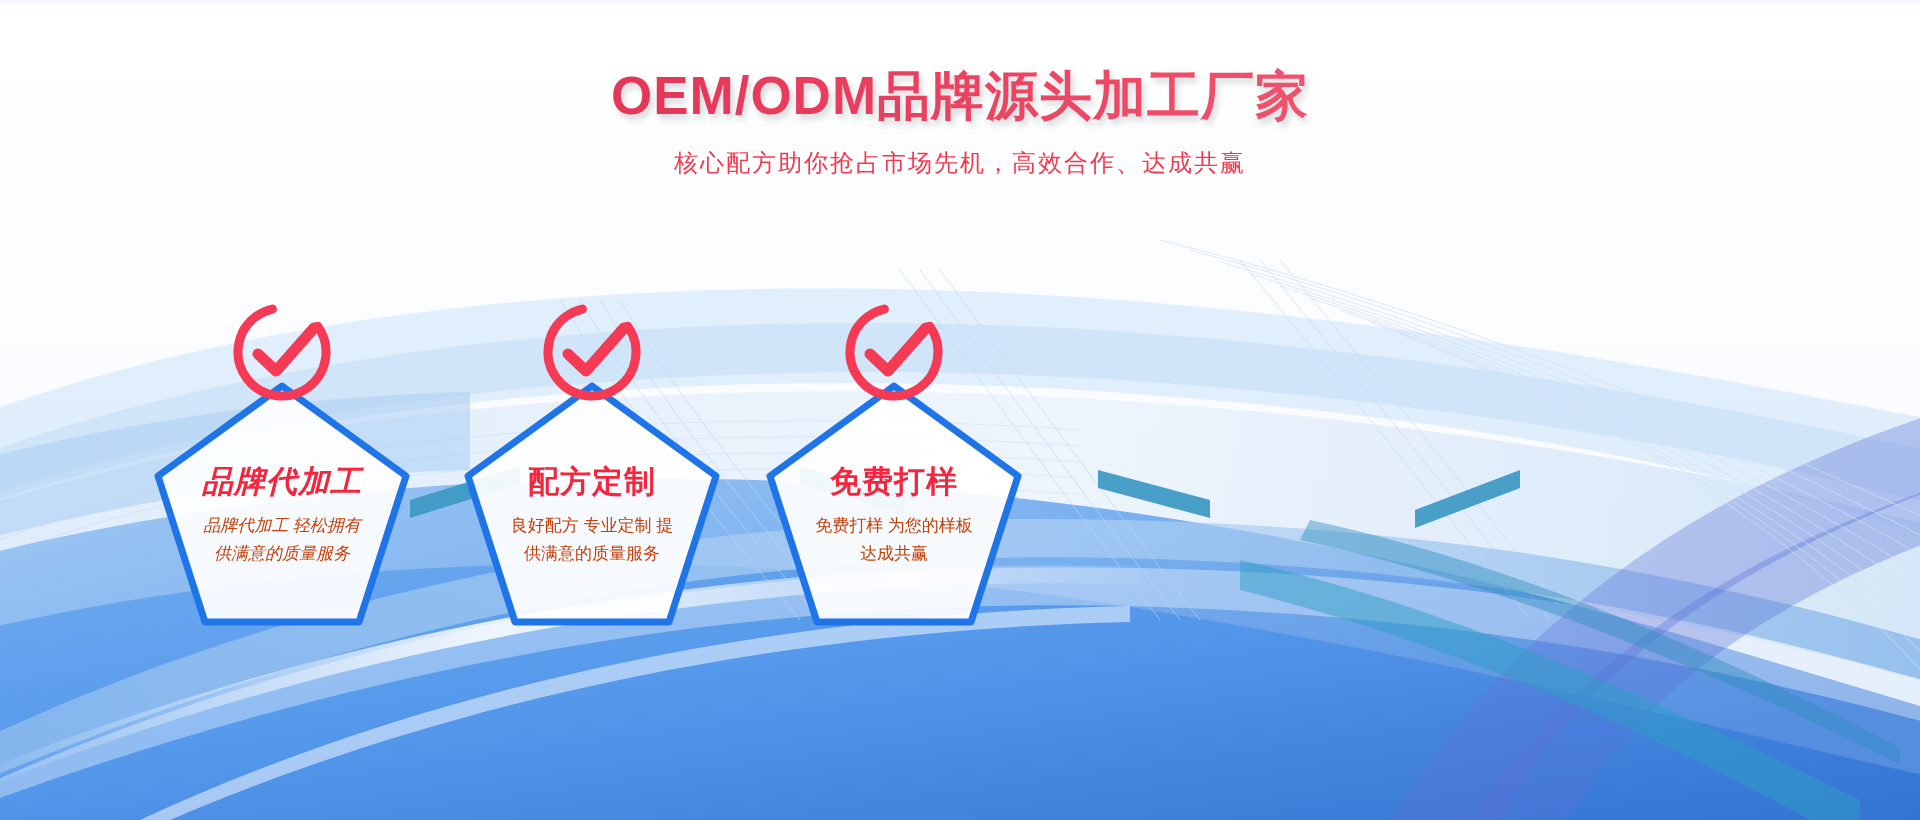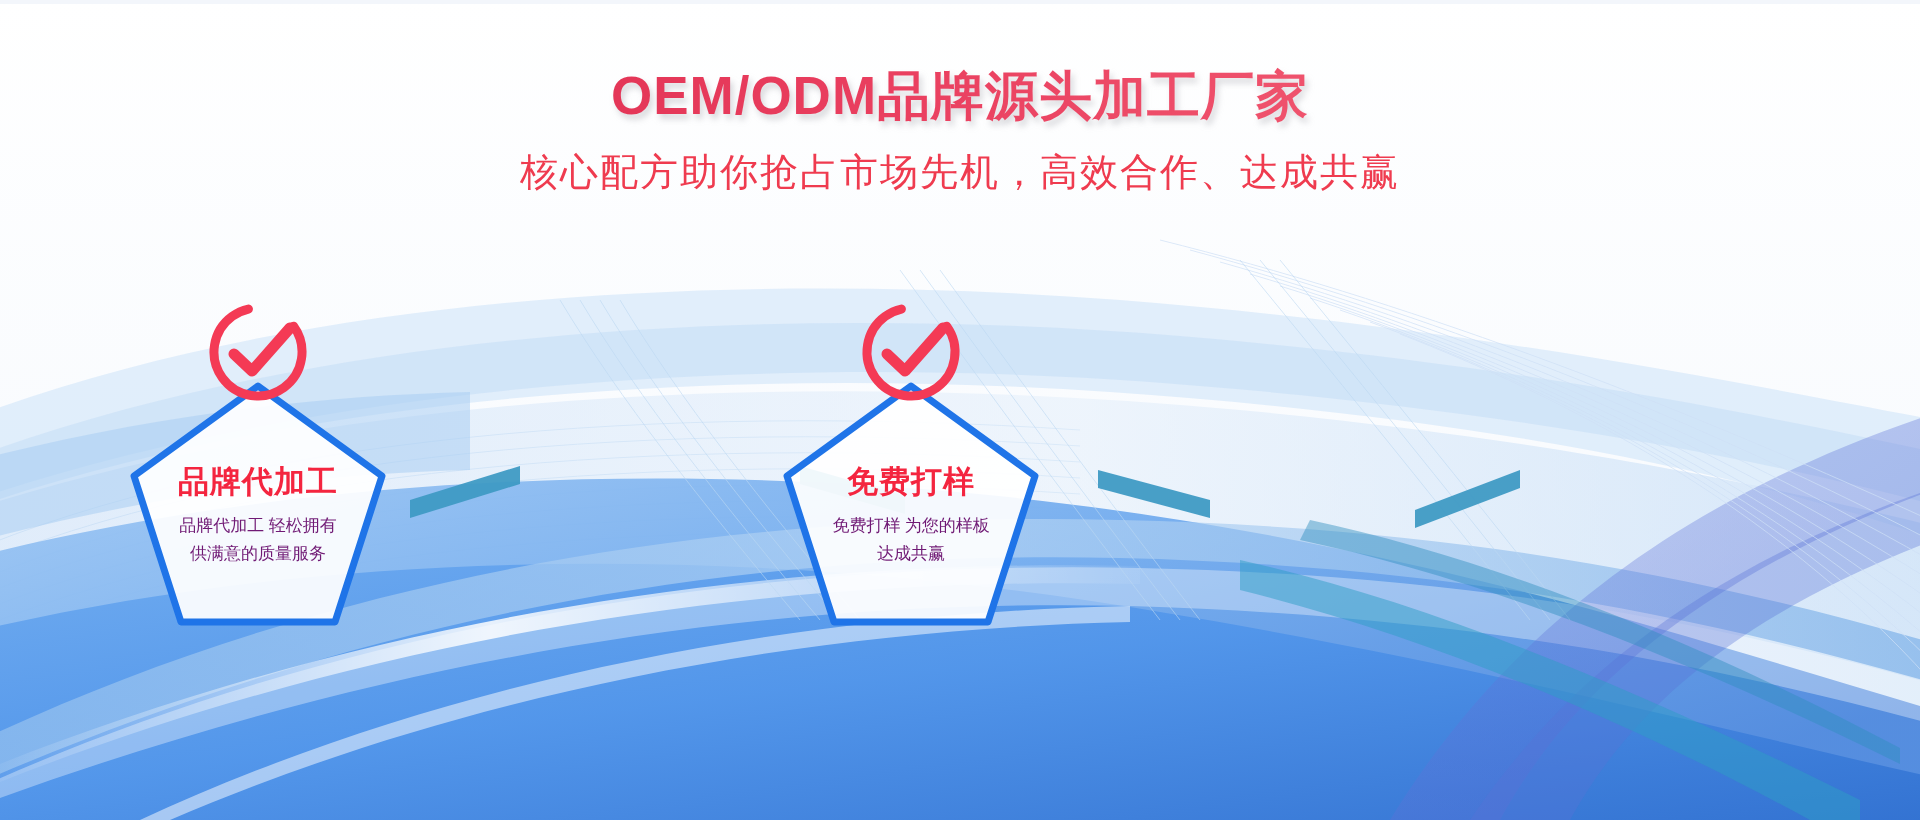--- a/index.html
+++ b/index.html
@@ -32,21 +32,21 @@
     -webkit-background-clip:text;
     background-clip:text;
     color:transparent;
     -webkit-text-fill-color:transparent;
     filter:drop-shadow(3px 5px 3px rgba(120,120,130,0.28));
     white-space:nowrap;
   }
   #sub-title{
     margin:0;
     padding-top:20px;
-    font-size:38px;
+    font-size:24px;
     font-weight:400;
     color:#ef3b4f;
     letter-spacing:2px;
     white-space:nowrap;
     text-align:center;
   }
 
   
   #badges{
     position:absolute;
@@ -83,21 +83,21 @@
     font-size:31px;
     font-weight:bold;
     color:#f4253f;
     line-height:1.1;
     letter-spacing:1px;
     white-space:nowrap;
   }
   .badge-desc{
     margin-top:13px;
     font-size:17px;
-    color:#701a75;
+    color:#c2410c;
     line-height:1.62;
     padding:0 22px;
   }
   .badge-desc span{display:block;white-space:nowrap;}
 </style>
 </head>
 <body>
 
 <div id="banner">
 
@@ -224,43 +224,63 @@
     </svg>
   </div>
 
   <div id="header">
     <h1 id="main-title">OEM/ODM品牌源头加工厂家</h1>
     <p id="sub-title">核心配方助你抢占市场先机，高效合作、达成共赢</p>
   </div>
 
   <div id="badges">
 
-    <div class="badge" style="left:128px;">
+    <div class="badge" style="left:152px;font-style:italic;">
       <div class="pent-wrap">
         <svg class="pent-svg" viewBox="0 0 260 260">
           <polygon points="130,6 254,96 207,242 53,242 6,96" fill="#ffffff" fill-opacity="0.92" stroke="#1f74e8" stroke-width="7" stroke-linejoin="round"></polygon>
         </svg>
       </div>
       <div class="check">
         <svg viewBox="0 0 104 104">
           <circle cx="52" cy="52" r="44" fill="none" stroke="#f43a55" stroke-width="9" stroke-linecap="round" stroke-dasharray="225 52" transform="rotate(-36 52 52)"></circle>
           <path d="M28,54 L46,71 L84,28" fill="none" stroke="#f43a55" stroke-width="11" stroke-linecap="round" stroke-linejoin="round"></path>
         </svg>
       </div>
       <div class="texts">
         <div class="badge-title">品牌代加工</div>
         <div class="badge-desc">
           <span>品牌代加工 轻松拥有</span>
           <span>供满意的质量服务</span>
         </div>
       </div>
     </div>
 
-
-    <div class="badge" style="left:781px;font-family:Liberation Serif, serif;">
+    <div class="badge" style="left:462px;">
+      <div class="pent-wrap">
+        <svg class="pent-svg" viewBox="0 0 260 260">
+          <polygon points="130,6 254,96 207,242 53,242 6,96" fill="#ffffff" fill-opacity="0.92" stroke="#1f74e8" stroke-width="7" stroke-linejoin="round"></polygon>
+        </svg>
+      </div>
+      <div class="check">
+        <svg viewBox="0 0 104 104">
+          <circle cx="52" cy="52" r="44" fill="none" stroke="#f43a55" stroke-width="9" stroke-linecap="round" stroke-dasharray="225 52" transform="rotate(-36 52 52)"></circle>
+          <path d="M28,54 L46,71 L84,28" fill="none" stroke="#f43a55" stroke-width="11" stroke-linecap="round" stroke-linejoin="round"></path>
+        </svg>
+      </div>
+      <div class="texts">
+        <div class="badge-title">配方定制</div>
+        <div class="badge-desc">
+          <span>良好配方 专业定制 提</span>
+          <span>供满意的质量服务</span>
+        </div>
+      </div>
+    </div>
+
+    <div class="badge" style="left:764px;">
       <div class="pent-wrap">
         <svg class="pent-svg" viewBox="0 0 260 260">
           <polygon points="130,6 254,96 207,242 53,242 6,96" fill="#ffffff" fill-opacity="0.92" stroke="#1f74e8" stroke-width="7" stroke-linejoin="round"></polygon>
         </svg>
       </div>
       <div class="check">
         <svg viewBox="0 0 104 104">
           <circle cx="52" cy="52" r="44" fill="none" stroke="#f43a55" stroke-width="9" stroke-linecap="round" stroke-dasharray="225 52" transform="rotate(-36 52 52)"></circle>
           <path d="M28,54 L46,71 L84,28" fill="none" stroke="#f43a55" stroke-width="11" stroke-linecap="round" stroke-linejoin="round"></path>
         </svg>

